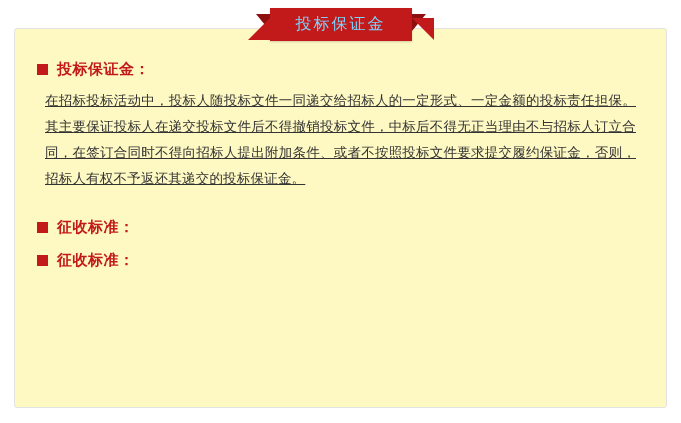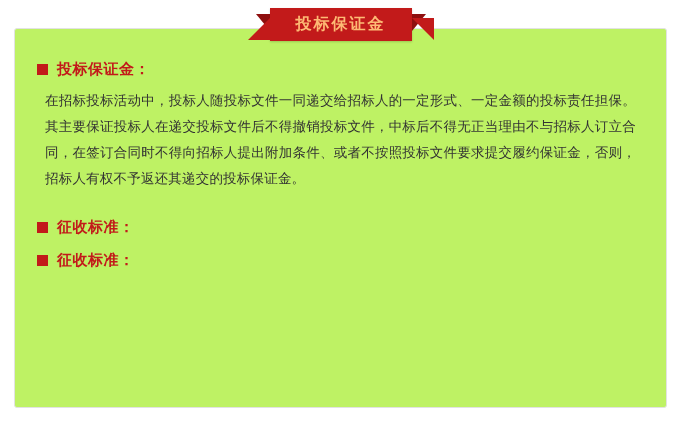--- a/index.html
+++ b/index.html
@@ -30,23 +30,23 @@
     width: 681px;
     height: 38px;
     display: flex;
     justify-content: center;
     align-items: flex-start;
     z-index: 5;
   }
   .banner {
     position: relative;
     background: #c21a1a;
-    color: #fdba74;
+    color: #7dd3fc;
     font-size: 16px;
-    font-weight: bold;
+    font-weight: normal;
     letter-spacing: 2px;
     padding: 7px 26px 8px 26px;
     line-height: 1.1;
     text-align: center;
     box-shadow: 0 1px 2px rgba(0,0,0,0.18);
   }
   .banner::before,
   .banner::after {
     content: "";
     position: absolute;
@@ -84,21 +84,21 @@
   }
 
   
   .card {
     position: absolute;
     left: 14px;
     top: 28px;
     width: 653px;
     height: 380px;
     box-sizing: border-box;
-    background: #bef264;
+    background: #fef9c3;
     border: 1px solid #e2e2e2;
     border-radius: 3px;
     padding: 30px 22px 10px 22px;
   }
 
   .section {
     margin-bottom: 10px;
   }
 
   .section-head {
@@ -128,21 +128,21 @@
     color: #333333;
     text-align: justify;
     text-indent: 0;
     padding: 0 8px 0 8px;
     letter-spacing: 0.2px;
   }
   .body-text.red {
     color: #d0342c;
   }
 
-  .sec-1 .body-text { margin-bottom: 2px; }
+  .sec-1 .body-text { margin-bottom: 2px; text-decoration: underline; }
   .sec-2 { margin-top: 24px; }
   .sec-3 { margin-top: 14px; }
 </style>
 </head>
 <body>
 
 <div class="page">
 
   <div class="card">
 

